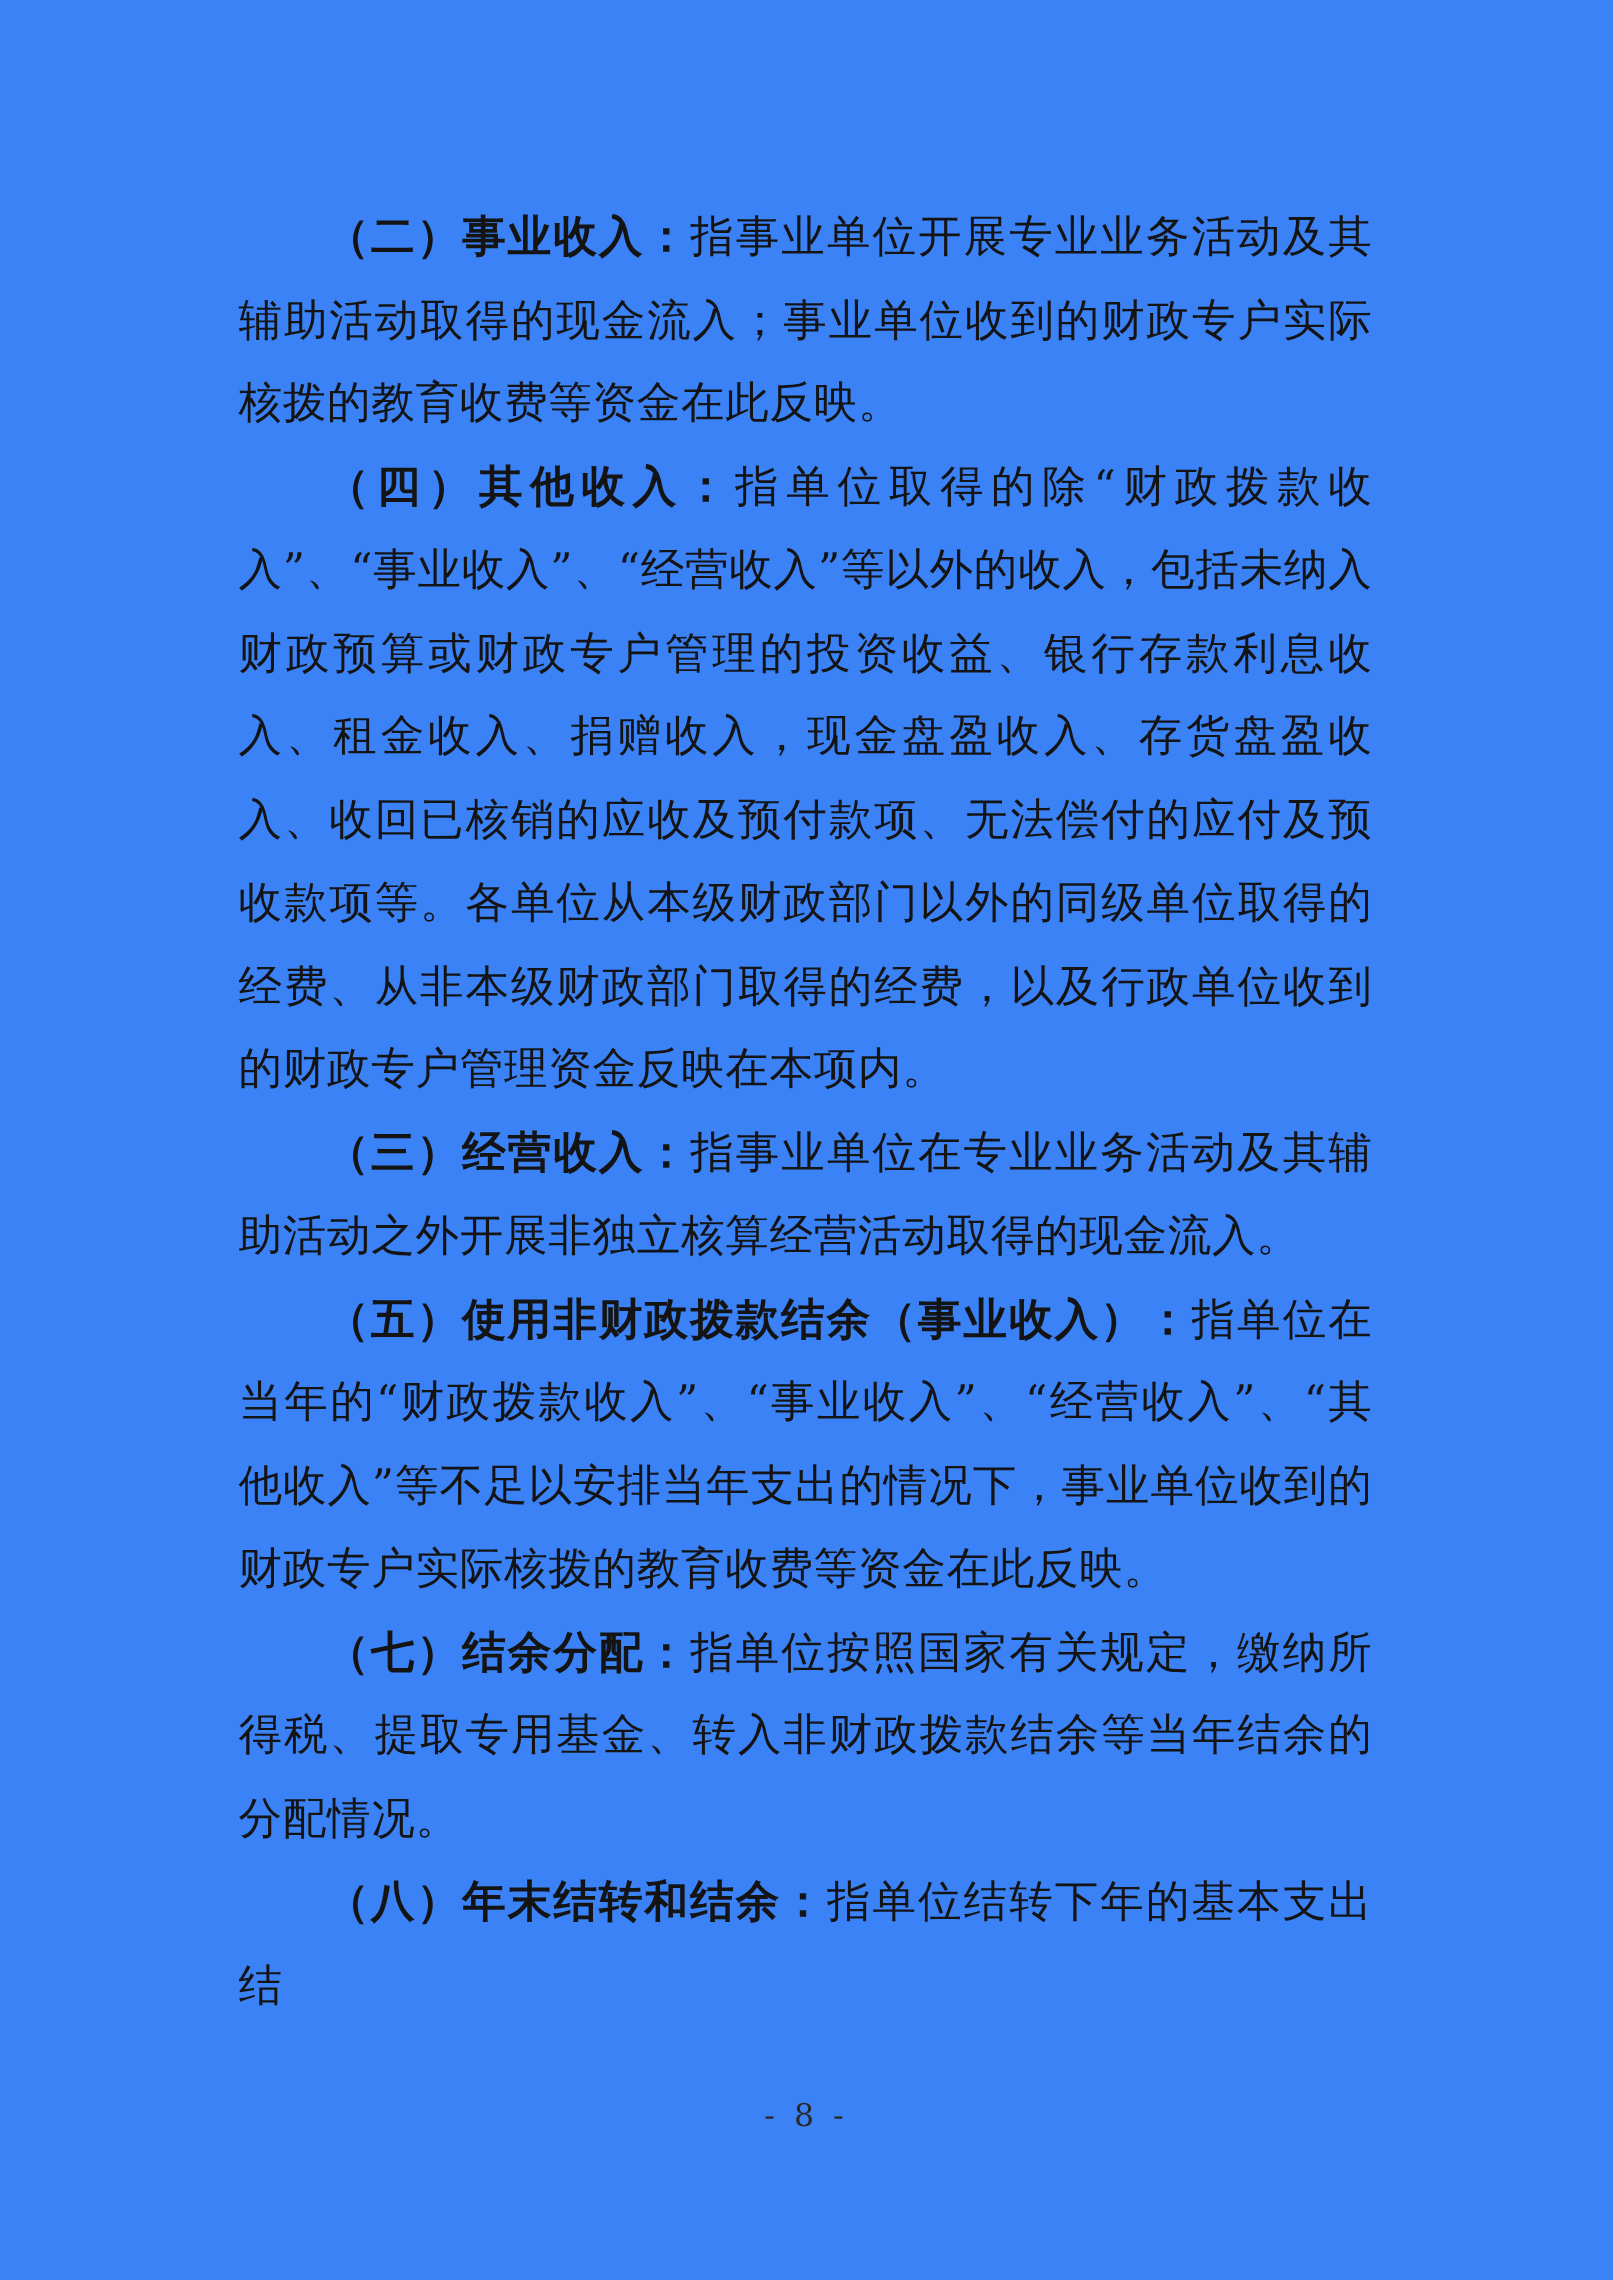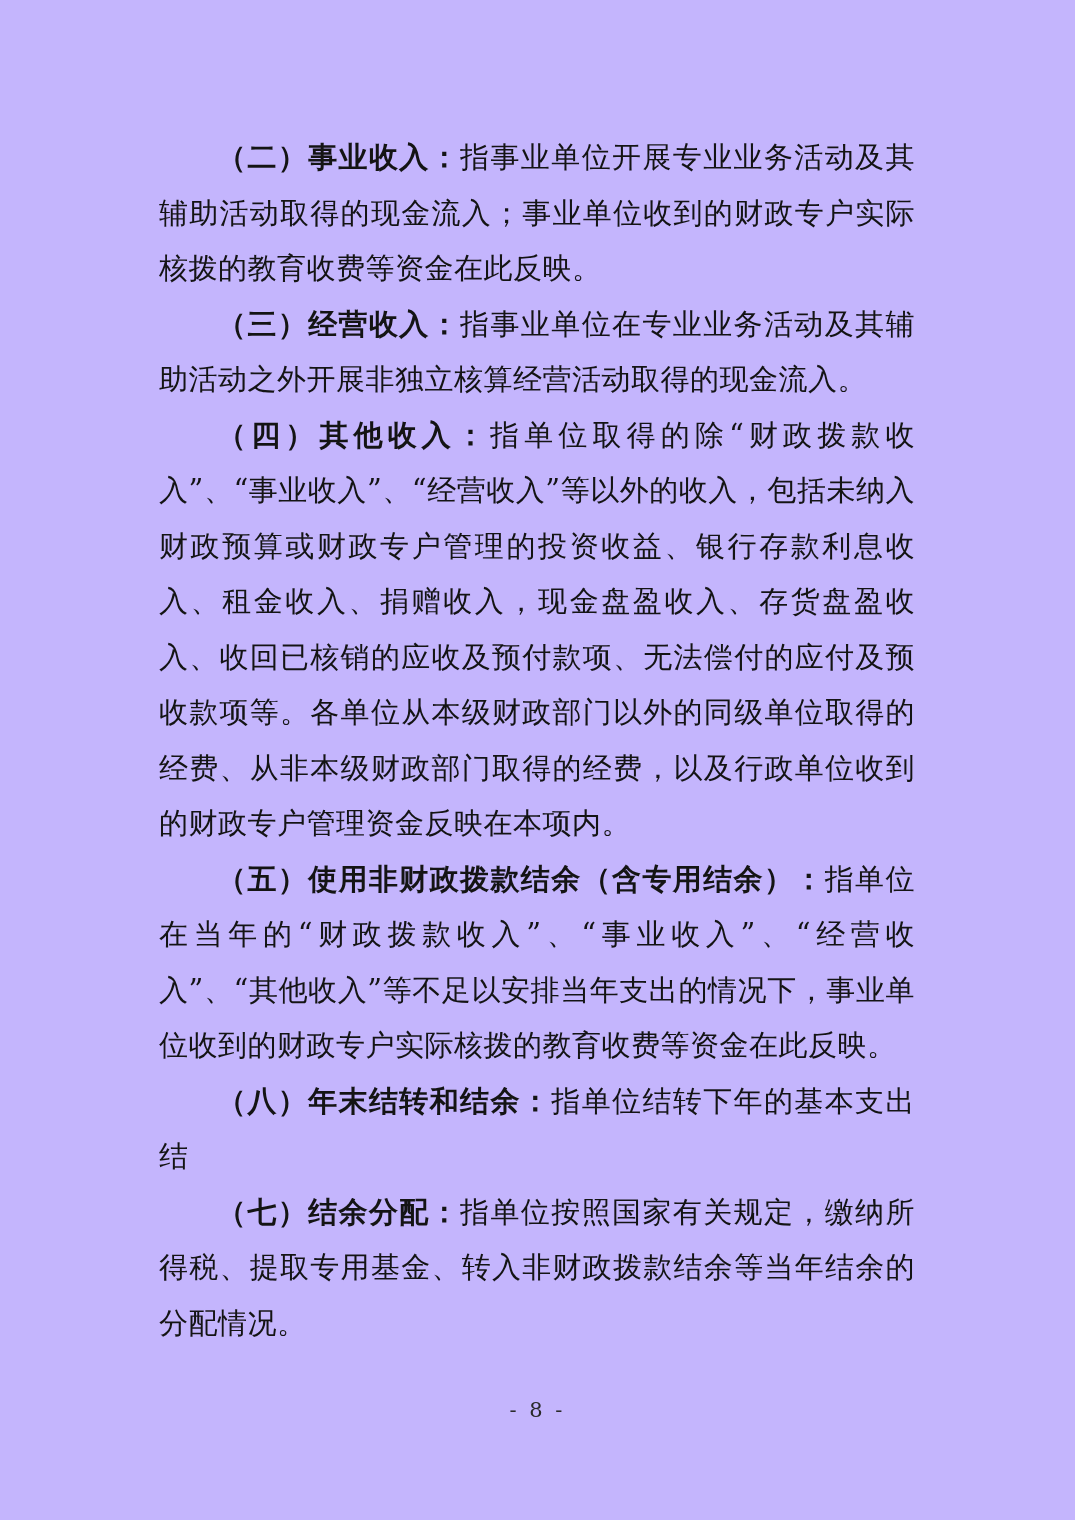--- a/index.html
+++ b/index.html
@@ -4,21 +4,21 @@
 <style>
   html, body {
     margin: 0;
     padding: 0;
     background: #ffffff;
   }
   .page {
     position: relative;
     width: 1075px;
     height: 1520px;
-    background: #c4b5fd;
+    background: #3b82f6;
     overflow: hidden;
     font-family: "DejaVu Serif", "Liberation Serif", serif;
     color: #141414;
   }
   .text-block {
     position: absolute;
     left: 159px;
     top: 130px;
     width: 756px;
     font-size: 29px;
@@ -46,25 +46,25 @@
     color: #2a2a2a;
   }
 </style>
 </head>
 <body>
 
 <div class="page">
   <main class="text-block">
   <p class="para"><span class="para-heading">（二）事业收入：</span><span class="para-body">指事业单位开展专业业务活动及其辅助活动取得的现金流入；事业单位收到的财政专户实际核拨的教育收费等资金在此反映。</span></p>
 
+  <p class="para"><span class="para-heading">（四）其他收入：</span><span class="para-body">指单位取得的除“财政拨款收入”、“事业收入”、“经营收入”等以外的收入，包括未纳入财政预算或财政专户管理的投资收益、银行存款利息收入、租金收入、捐赠收入，现金盘盈收入、存货盘盈收入、收回已核销的应收及预付款项、无法偿付的应付及预收款项等。各单位从本级财政部门以外的同级单位取得的经费、从非本级财政部门取得的经费，以及行政单位收到的财政专户管理资金反映在本项内。</span></p>
+
   <p class="para"><span class="para-heading">（三）经营收入：</span><span class="para-body">指事业单位在专业业务活动及其辅助活动之外开展非独立核算经营活动取得的现金流入。</span></p>
 
-  <p class="para"><span class="para-heading">（四）其他收入：</span><span class="para-body">指单位取得的除“财政拨款收入”、“事业收入”、“经营收入”等以外的收入，包括未纳入财政预算或财政专户管理的投资收益、银行存款利息收入、租金收入、捐赠收入，现金盘盈收入、存货盘盈收入、收回已核销的应收及预付款项、无法偿付的应付及预收款项等。各单位从本级财政部门以外的同级单位取得的经费、从非本级财政部门取得的经费，以及行政单位收到的财政专户管理资金反映在本项内。</span></p>
-
-  <p class="para"><span class="para-heading">（五）使用非财政拨款结余（含专用结余）：</span><span class="para-body">指单位在当年的“财政拨款收入”、“事业收入”、“经营收入”、“其他收入”等不足以安排当年支出的情况下，事业单位收到的财政专户实际核拨的教育收费等资金在此反映。</span></p>
+  <p class="para"><span class="para-heading">（五）使用非财政拨款结余（事业收入）：</span><span class="para-body">指单位在当年的“财政拨款收入”、“事业收入”、“经营收入”、“其他收入”等不足以安排当年支出的情况下，事业单位收到的财政专户实际核拨的教育收费等资金在此反映。</span></p>
 
 
+  <p class="para"><span class="para-heading">（七）结余分配：</span><span class="para-body">指单位按照国家有关规定，缴纳所得税、提取专用基金、转入非财政拨款结余等当年结余的分配情况。</span></p>
+
   <p class="para"><span class="para-heading">（八）年末结转和结余：</span><span class="para-body">指单位结转下年的基本支出结</span></p>
-
-  <p class="para"><span class="para-heading">（七）结余分配：</span><span class="para-body">指单位按照国家有关规定，缴纳所得税、提取专用基金、转入非财政拨款结余等当年结余的分配情况。</span></p>
 </main>
   <div class="page-number">- 8 -</div>
 </div>
 
 </body></html>

